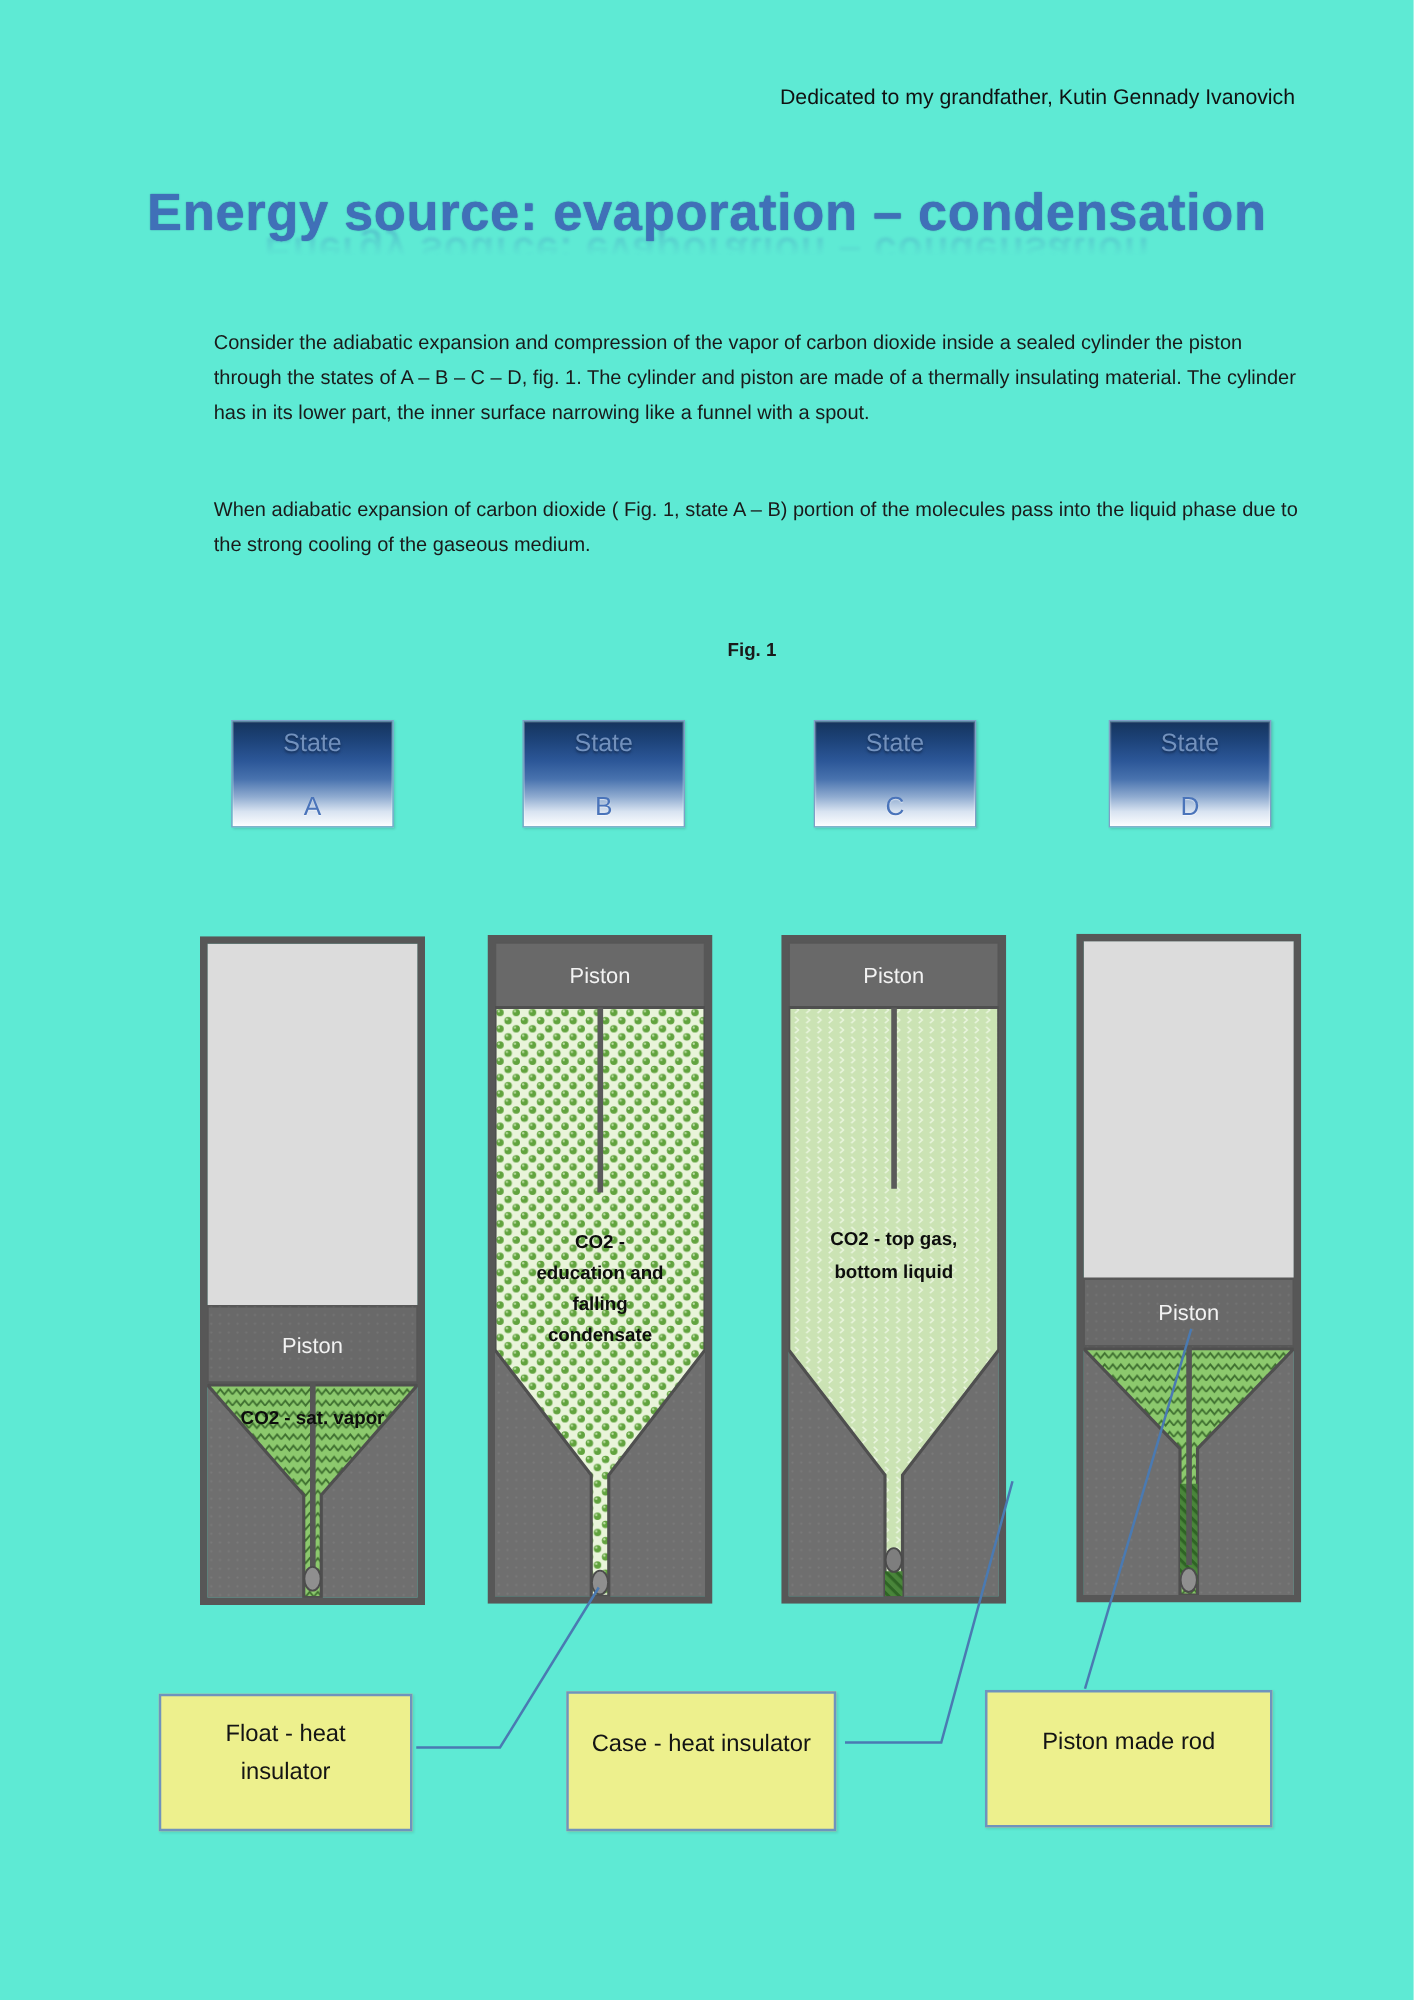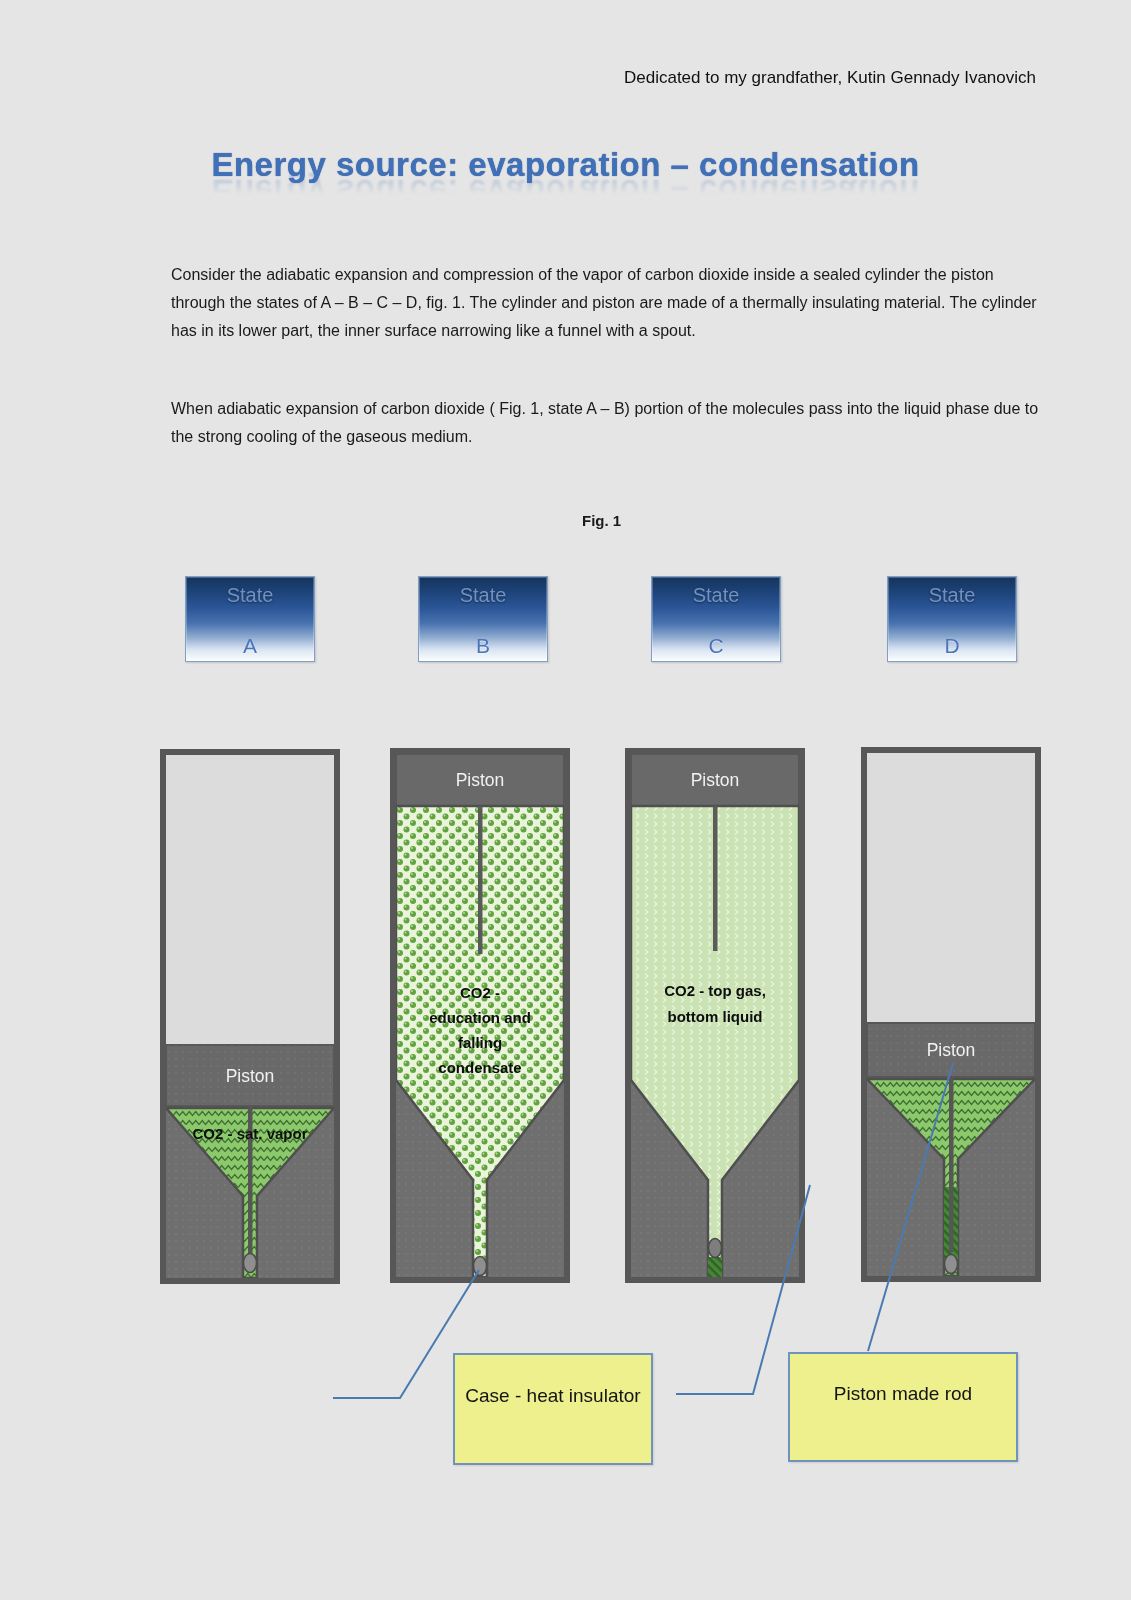--- a/index.html
+++ b/index.html
@@ -1,25 +1,25 @@
 <!DOCTYPE html>
 <html><head>
 <meta charset="utf-8">
 <style>
   html,body{margin:0;padding:0;background:#ffffff;}
   .page{
-    position:relative;width:1131px;height:1600px;margin:0 auto;background:#e5e5e5;
+    position:relative;width:1131px;height:1600px;margin:0 auto;background:#5eead4;
     font-family:"Liberation Sans",sans-serif;color:#1a1a1a;overflow:hidden;
   }
   .dedication{
     position:absolute;top:68px;right:95px;font-size:17px;color:#111;
   }
   .title-wrap{position:absolute;top:146px;left:0;width:100%;text-align:center;}
   .title{
-    font-size:33px;font-weight:700;color:#4070b8;letter-spacing:0.5px;
+    font-size:42px;font-weight:700;color:#4070b8;letter-spacing:0.5px;
     text-shadow:0 0 1px #2d5591;
   }
   .title-reflect{
     font-size:33px;font-weight:700;color:#4070b8;letter-spacing:0.5px;
     transform:scaleY(-1);opacity:0.28;filter:blur(1.2px);margin-top:-12px;
     -webkit-mask-image:linear-gradient(to top,black 10%,transparent 60%);
     mask-image:linear-gradient(to top,black 10%,transparent 60%);
   }
   .body-par{
     position:absolute;left:160px;width:880px;font-size:16px;line-height:28px;margin:11px;
@@ -46,21 +46,21 @@
   .cylA{left:160px;top:749px;} .cylB{left:390px;top:748px;}
   .cylC{left:625px;top:748px;} .cylD{left:861px;top:747px;}
   .callouts{position:absolute;left:0;top:0;pointer-events:none;}
   .legend-box{
     position:absolute;background:#edf08d;border:2px solid #6f93bd;
     display:flex;flex-direction:column;align-items:center;justify-content:center;
     font-size:19px;line-height:30px;color:#141414;text-align:center;
     box-shadow:1px 1px 2px rgba(0,0,0,0.1);
   }
   .lb1{left:127px;top:1355px;width:203px;height:110px;padding-bottom:14px;box-sizing:border-box;}
-  .lb2{left:453px;top:1353px;width:200px;height:112px;padding-bottom:26px;box-sizing:border-box;}
+  .lb2{left:453px;top:1353px;width:216px;height:112px;padding-bottom:26px;box-sizing:border-box;}
   .lb3{left:788px;top:1352px;width:230px;height:110px;padding-bottom:26px;box-sizing:border-box;}
   text{font-family:"Liberation Sans",sans-serif;}
   .piston-label{fill:#f2f2f2;font-size:17.5px;}
   .co2-label{fill:#0d0d0d;font-size:15px;font-weight:700;}
 </style>
 </head>
 <body>
 
 <div class="page">
 
@@ -194,20 +194,24 @@
     <text class="piston-label" x="90" y="309" text-anchor="middle">Piston</text>
     <rect x="3" y="3" width="174" height="529" fill="none" stroke="#575757" stroke-width="6"></rect>
   </svg>
 
   <svg class="callouts" width="1131" height="1600" viewBox="0 0 1131 1600">
     <polyline points="333,1398 400,1398 479,1270" fill="none" stroke="#4a7ab2" stroke-width="2"></polyline>
     <polyline points="676,1394 753,1394 810,1185" fill="none" stroke="#4a7ab2" stroke-width="2"></polyline>
     <polyline points="868,1351 953,1063" fill="none" stroke="#4a7ab2" stroke-width="2"></polyline>
   </svg>
 
+  <div class="legend-box lb1">
+    <div>Float - heat</div>
+    <div>insulator</div>
+  </div>
   <div class="legend-box lb2">
     <div>Case - heat insulator</div>
   </div>
   <div class="legend-box lb3">
     <div>Piston made rod</div>
   </div>
 
 </div>
 
 </body></html>

